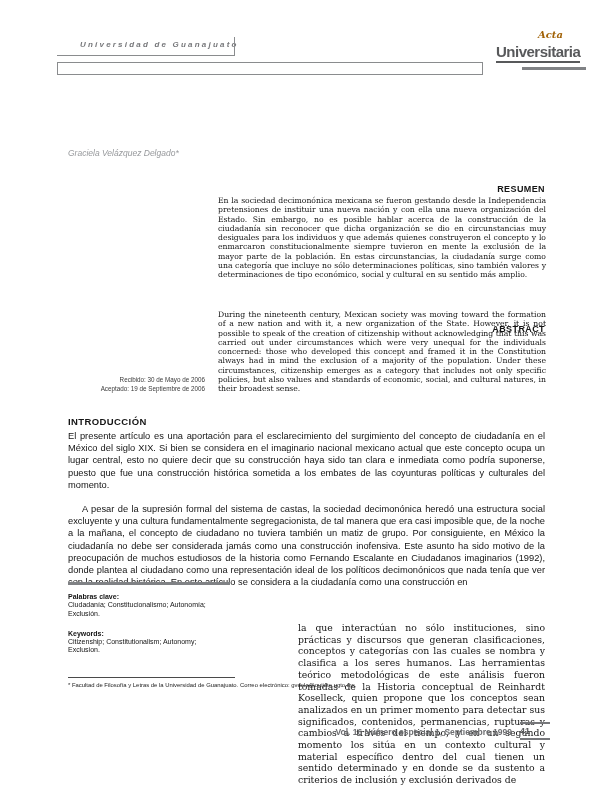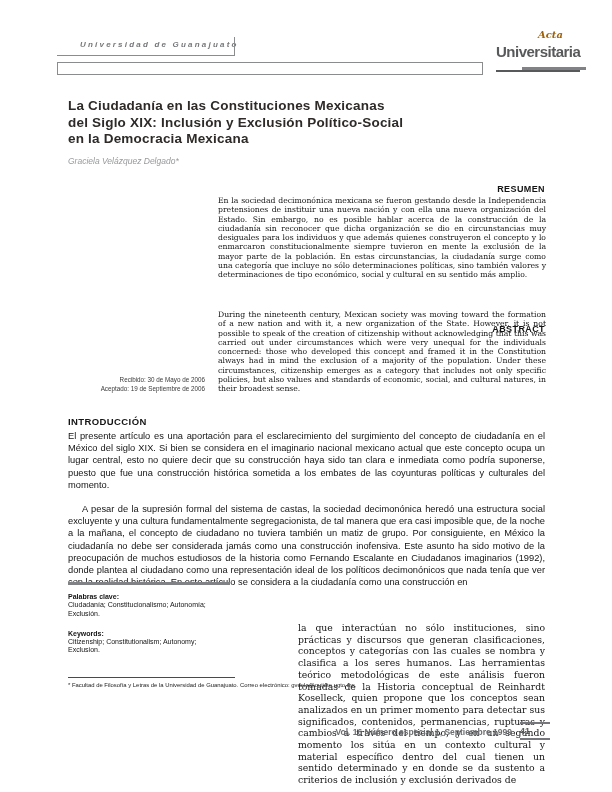--- a/index.html
+++ b/index.html
@@ -10,27 +10,27 @@
   .inst-name{position:absolute;left:80px;top:40px;font-size:8px;font-weight:bold;font-style:italic;
              letter-spacing:2.2px;color:#77787b;white-space:nowrap;}
   .inst-underline{position:absolute;left:57px;top:55px;width:177px;height:1px;background:#8a8c8e;}
   .inst-vline{position:absolute;left:234px;top:37px;width:1px;height:19px;background:#8a8c8e;}
   .header-band{position:absolute;left:57px;top:62px;width:424px;height:11px;border:1px solid #8a8c8e;}
 
   .logo{position:absolute;left:496px;top:31px;width:92px;height:52px;color:#58595b;}
   .logo-acta{position:absolute;left:42px;top:-2px;font-family:"DejaVu Serif",serif;
              font-style:italic;font-weight:bold;font-size:10px;color:#a16207;}
   .logo-word{position:absolute;left:0;top:12px;font-size:15px;font-weight:bold;letter-spacing:-0.5px;
-             border-bottom:2.5px solid #58595b;padding-bottom:10px;color:#58595b;}
+             border-bottom:2.5px solid #58595b;padding-bottom:1px;color:#58595b;}
   .logo-bar{position:absolute;left:26px;top:36px;width:64px;height:3px;background:#808285;}
 
   
   .title{position:absolute;left:68px;top:98px;width:500px;font-size:13.5px;font-weight:bold;
          line-height:16.5px;color:#2d2a28;letter-spacing:0.2px;}
-  .author{position:absolute;left:68px;top:156px;font-size:8.5px;font-style:italic;color:#97999c;}
+  .author{position:absolute;left:68px;top:148px;font-size:8.5px;font-style:italic;color:#97999c;}
 
   
   .sec-head{position:absolute;right:67px;font-size:9px;font-weight:bold;letter-spacing:0.4px;color:#141414;text-align:center;}
   .abs-body{position:absolute;left:218px;width:328px;font-family:"DejaVu Serif",serif;
             font-size:7.7px;line-height:9.3px;text-align:justify;color:#141414;}
   .resumen-head{top:184px;}
   .resumen-body{top:196px;}
   .abstract-head{top:288px;margin-top:36px;}
   .abstract-body{top:310px;}
 
@@ -74,25 +74,20 @@
   <div class="inst-underline"></div>
   <div class="inst-vline"></div>
   <div class="header-band"></div>
 
   <div class="logo">
     <span class="logo-acta">Acta</span>
     <span class="logo-word">Universitaria</span>
     <span class="logo-bar"></span>
   </div>
 
-  <div class="title">
-    <div>La Ciudadanía en las Constituciones Mexicanas</div>
-    <div>del Siglo XIX: Inclusión y Exclusión Político-Social</div>
-    <div>en la Democracia Mexicana</div>
-  </div>
   <div class="author">Graciela Velázquez Delgado*</div>
 
   <div class="sec-head resumen-head">RESUMEN</div>
   <div class="abs-body resumen-body">En la sociedad decimonónica mexicana se fueron gestando desde la Independencia pretensiones de instituir una nueva nación y con ella una nueva organización del Estado. Sin embargo, no es posible hablar acerca de la construcción de la ciudadanía sin reconocer que dicha organización se dio en circunstancias muy desiguales para los individuos y que además quienes construyeron el concepto y lo enmarcaron constitucionalmente siempre tuvieron en mente la exclusión de la mayor parte de la población. En estas circunstancias, la ciudadanía surge como una categoría que incluye no sólo determinaciones políticas, sino también valores y determinaciones de tipo económico, social y cultural en su sentido más amplio.</div>
 
   <div class="sec-head abstract-head">ABSTRACT</div>
   <div class="abs-body abstract-body">During the nineteenth century, Mexican society was moving toward the formation of a new nation and with it, a new organization of the State. However, it is not possible to speak of the creation of citizenship without acknowledging that this was carried out under circumstances which were very unequal for the individuals concerned: those who developed this concept and framed it in the Constitution always had in mind the exclusion of a majority of the population. Under these circumstances, citizenship emerges as a category that includes not only specific policies, but also values and standards of economic, social, and cultural natures, in their broadest sense.</div>
 
   <div class="dates">
     <div>Recibido: 30 de Mayo de 2006</div>

